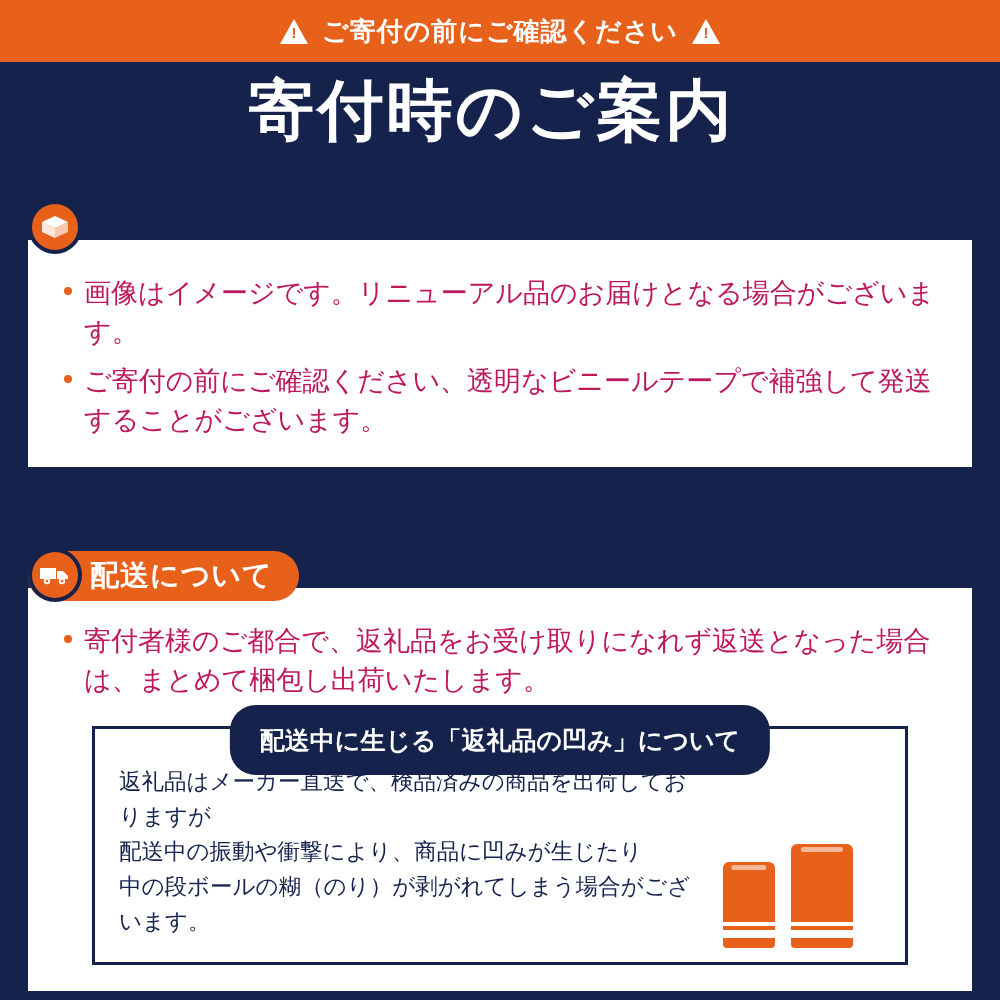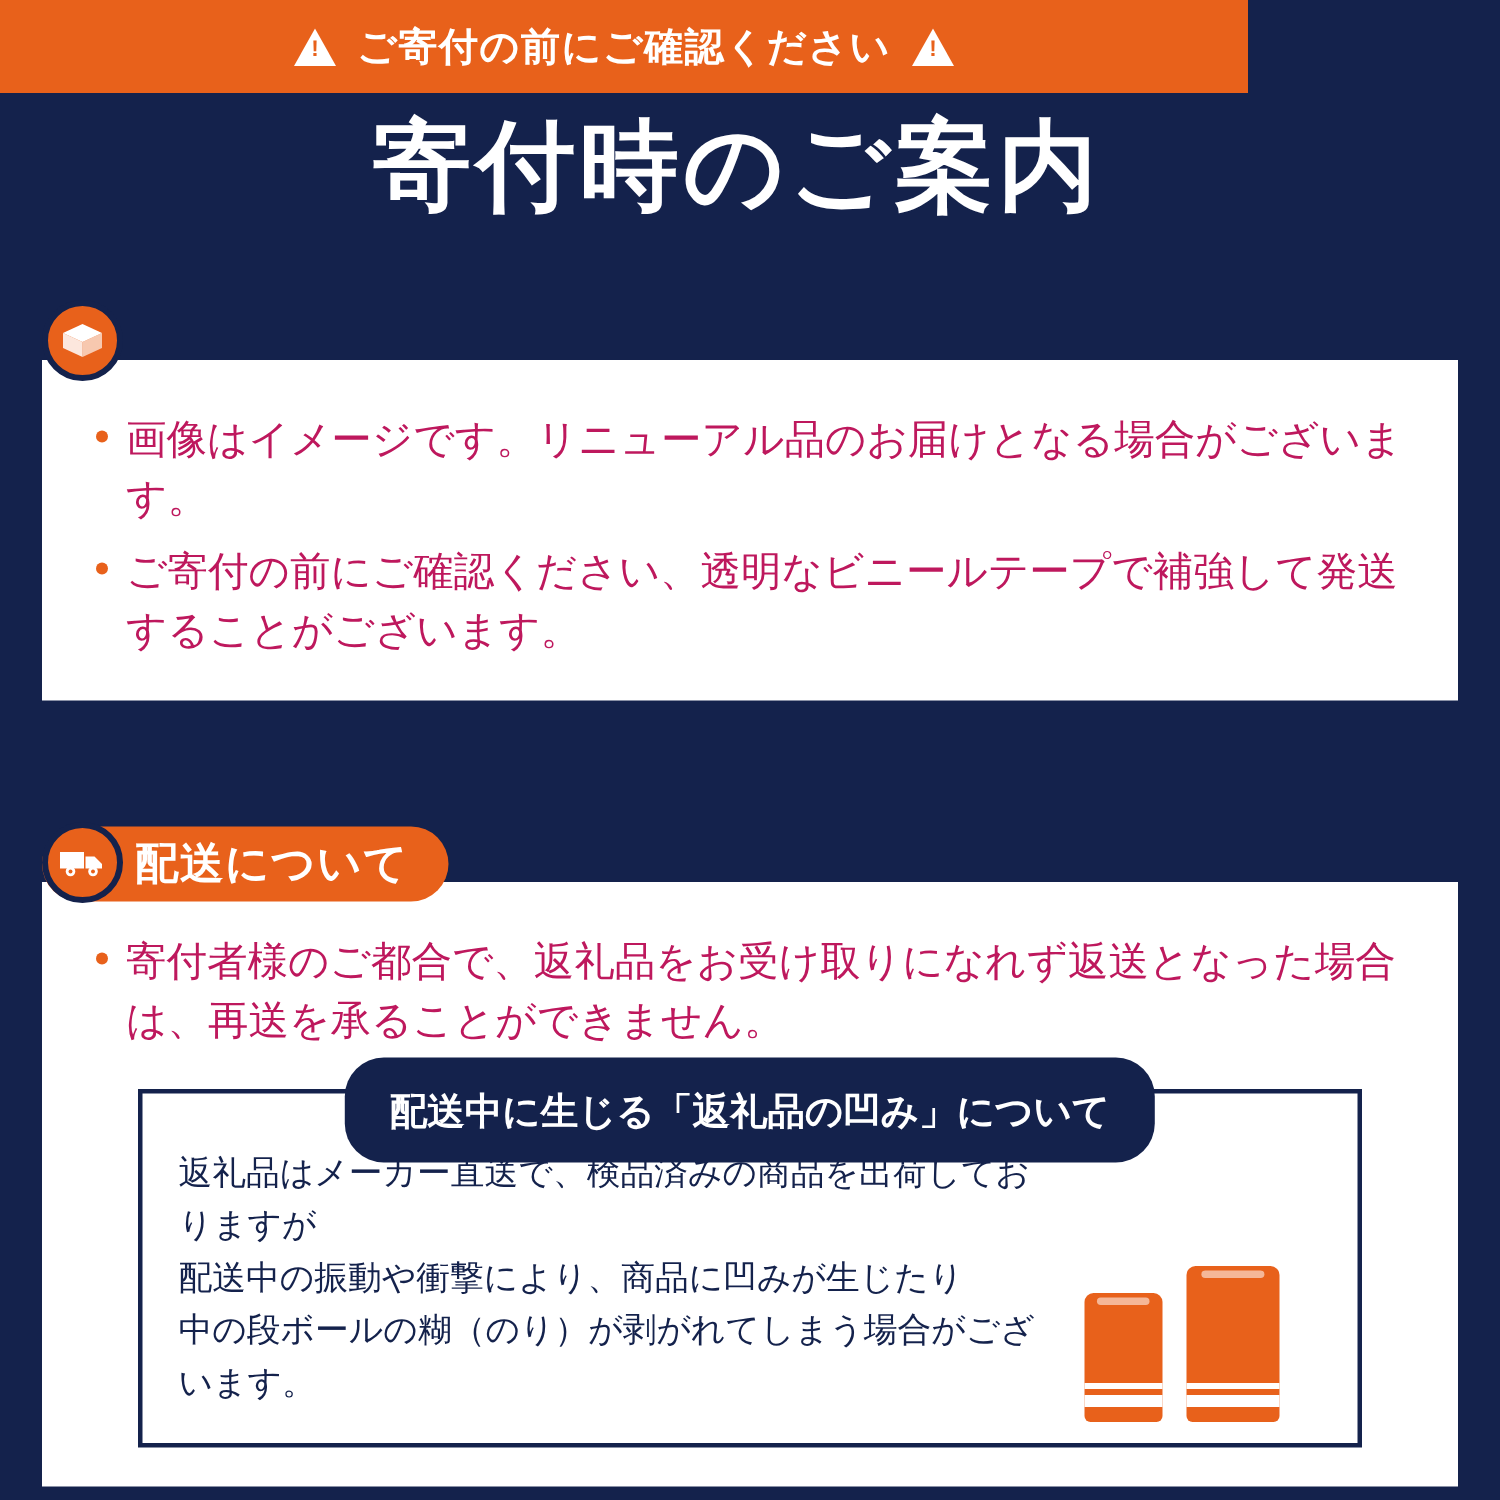--- a/index.html
+++ b/index.html
@@ -19,21 +19,21 @@
     height: 1000px;
     background: #14224c;
     box-sizing: border-box;
   }
 
   
   .top-banner {
     position: absolute;
     left: 0;
     top: 0;
-    width: 832px;
+    width: 1000px;
     height: 62px;
     background: #e8611b;
     display: flex;
     align-items: center;
     justify-content: center;
     gap: 14px;
   }
   .top-banner .warn {
     display: inline-block;
     width: 0;
@@ -266,21 +266,21 @@
           <circle cx="8" cy="17" r="3.2" fill="#ffffff"></circle>
           <circle cx="8" cy="17" r="1.3" fill="#e8611b"></circle>
           <circle cx="23" cy="17" r="3.2" fill="#ffffff"></circle>
           <circle cx="23" cy="17" r="1.3" fill="#e8611b"></circle>
         </svg>
       </div>
       <div class="pill">配送について</div>
     </div>
     <div class="card">
       <ul class="bullets">
-        <li>寄付者様のご都合で、返礼品をお受け取りになれず返送となった場合は、再送を承ることができません。</li>
+        <li>寄付者様のご都合で、返礼品をお受け取りになれず返送となった場合は、まとめて梱包し出荷いたします。</li>
       </ul>
 
       <div class="dent-box">
         <div class="dent-head">配送中に生じる「返礼品の凹み」について</div>
         <div class="dent-text" style="white-space:pre-line;">返礼品はメーカー直送で、検品済みの商品を出荷しておりますが
 配送中の振動や衝撃により、商品に凹みが生じたり
 中の段ボールの糊（のり）が剥がれてしまう場合がございます。</div>
         <div class="cans">
           <div class="can left">
             <div class="lid"></div>

